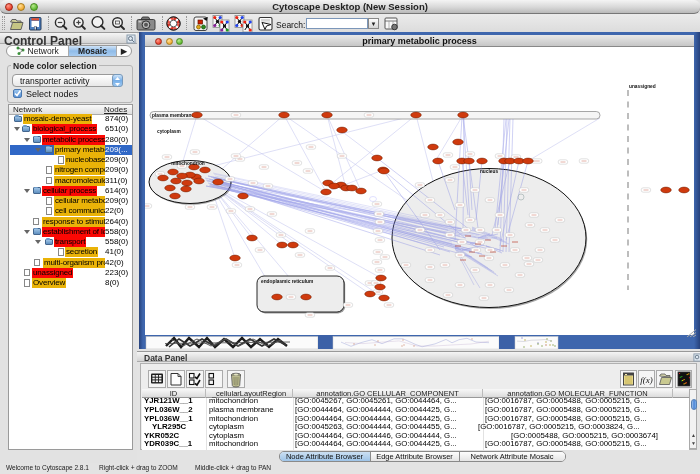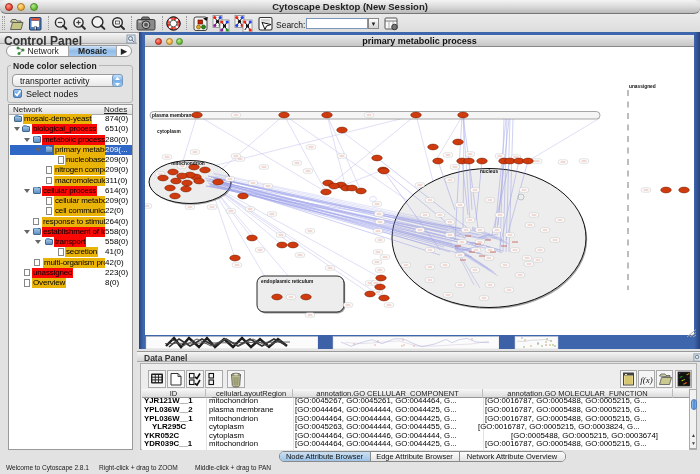--- a/index.html
+++ b/index.html
@@ -1103,18 +1103,18 @@
           <div class="abs" id="dpthumb"></div>
         <div class="abs" style="left:1px;top:42px;font-size:5px;color:#444">▲</div>
         <div class="abs" style="left:1px;top:50px;font-size:5px;color:#444">▼</div>
       </div>
     </div>
   </div>
 
   <div class="abs" style="left:278.5px;top:450.5px;width:287px;height:11.5px;border:1px solid #8a8a8a;border-radius:5px;overflow:hidden;display:flex;">
     <div style="width:91px;background:linear-gradient(#cbdff2,#9ec4e8);border-right:1px solid #8a8a8a;font-size:7.5px;text-align:center;line-height:10.5px;color:#111;">Node Attribute Browser</div>
     <div style="width:89px;background:linear-gradient(#fdfdfd,#e4e4e4);border-right:1px solid #8a8a8a;font-size:7.5px;text-align:center;line-height:10.5px;color:#111;">Edge Attribute Browser</div>
-    <div style="flex:1;background:linear-gradient(#fdfdfd,#e4e4e4);font-size:7.5px;text-align:center;line-height:10.5px;color:#111;">Network Attribute Overview</div>
+    <div style="flex:1;background:linear-gradient(#fdfdfd,#e4e4e4);font-size:7.5px;text-align:center;line-height:10.5px;color:#111;">Network Attribute Mosaic</div>
   </div>
   <div class="abs stat" style="left:6px;">Welcome to Cytoscape 2.8.1</div>
   <div class="abs stat" style="left:99px;">Right-click + drag to ZOOM</div>
   <div class="abs stat" style="left:195px;">Middle-click + drag to PAN</div>
 </div>
 
 </body></html>

